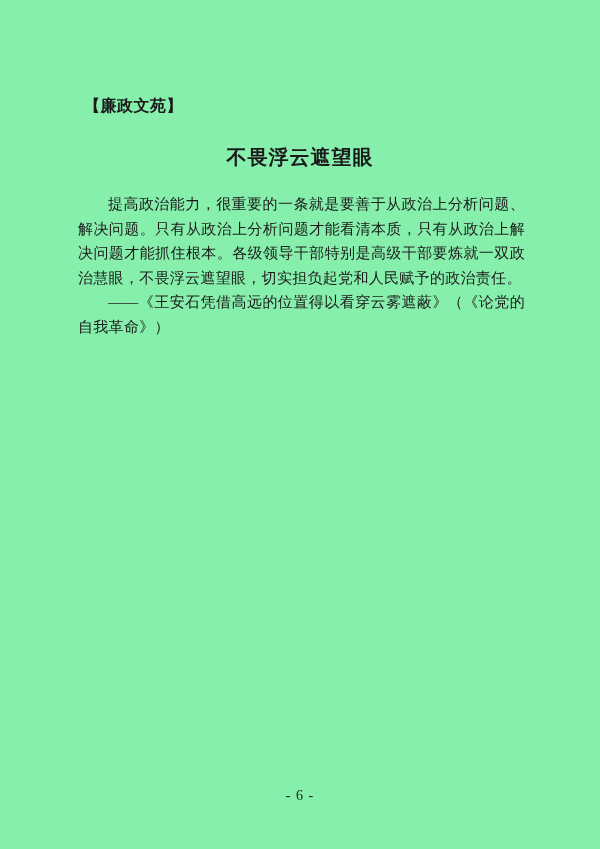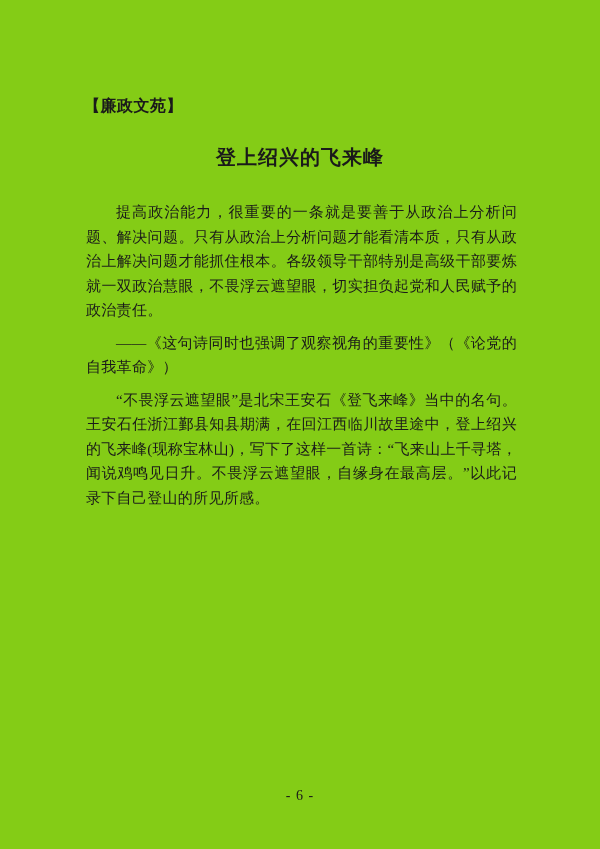--- a/index.html
+++ b/index.html
@@ -5,21 +5,21 @@
   html, body {
     margin: 0;
     padding: 0;
     background: #e8e8e8;
   }
   .page {
     position: relative;
     width: 600px;
     height: 849px;
     margin: 0 auto;
-    background: #84cc16;
+    background: #86efac;
     color: #1a1a1a;
     font-family: "Liberation Serif", "DejaVu Serif", serif;
     overflow: hidden;
   }
   .kicker {
     position: absolute;
     left: 84px;
     top: 96px;
     font-size: 16px;
     font-weight: 700;
@@ -37,21 +37,21 @@
     font-weight: 700;
     letter-spacing: 1px;
   }
   .content {
     position: absolute;
     left: 78px;
     top: 192px;
     width: 447px;
   }
   .para {
-    margin: 8px;
+    margin: 0;
     padding: 0;
     font-size: 15px;
     line-height: 24.5px;
     letter-spacing: 0.3px;
     text-align: justify;
     text-justify: inter-ideograph;
     text-indent: 2em;
   }
   .footer {
     position: absolute;
@@ -62,22 +62,21 @@
     font-size: 14px;
     letter-spacing: 1px;
   }
 </style>
 </head>
 <body>
 
 <div class="page">
   <div class="kicker">【廉政文苑】</div>
 
-  <h1 class="title">登上绍兴的飞来峰</h1>
+  <h1 class="title">不畏浮云遮望眼</h1>
 
   <div class="content">
     <p class="para">提高政治能力，很重要的一条就是要善于从政治上分析问题、解决问题。只有从政治上分析问题才能看清本质，只有从政治上解决问题才能抓住根本。各级领导干部特别是高级干部要炼就一双政治慧眼，不畏浮云遮望眼，切实担负起党和人民赋予的政治责任。</p>
-    <p class="para">——《这句诗同时也强调了观察视角的重要性》（《论党的自我革命》）</p>
-    <p class="para">“不畏浮云遮望眼”是北宋王安石《登飞来峰》当中的名句。王安石任浙江鄞县知县期满，在回江西临川故里途中，登上绍兴的飞来峰(现称宝林山)，写下了这样一首诗：“飞来山上千寻塔，闻说鸡鸣见日升。不畏浮云遮望眼，自缘身在最高层。”以此记录下自己登山的所见所感。</p>
+    <p class="para">——《王安石凭借高远的位置得以看穿云雾遮蔽》（《论党的自我革命》）</p>
   </div>
 
   <div class="footer">- 6 -</div>
 </div>
 
 </body></html>

